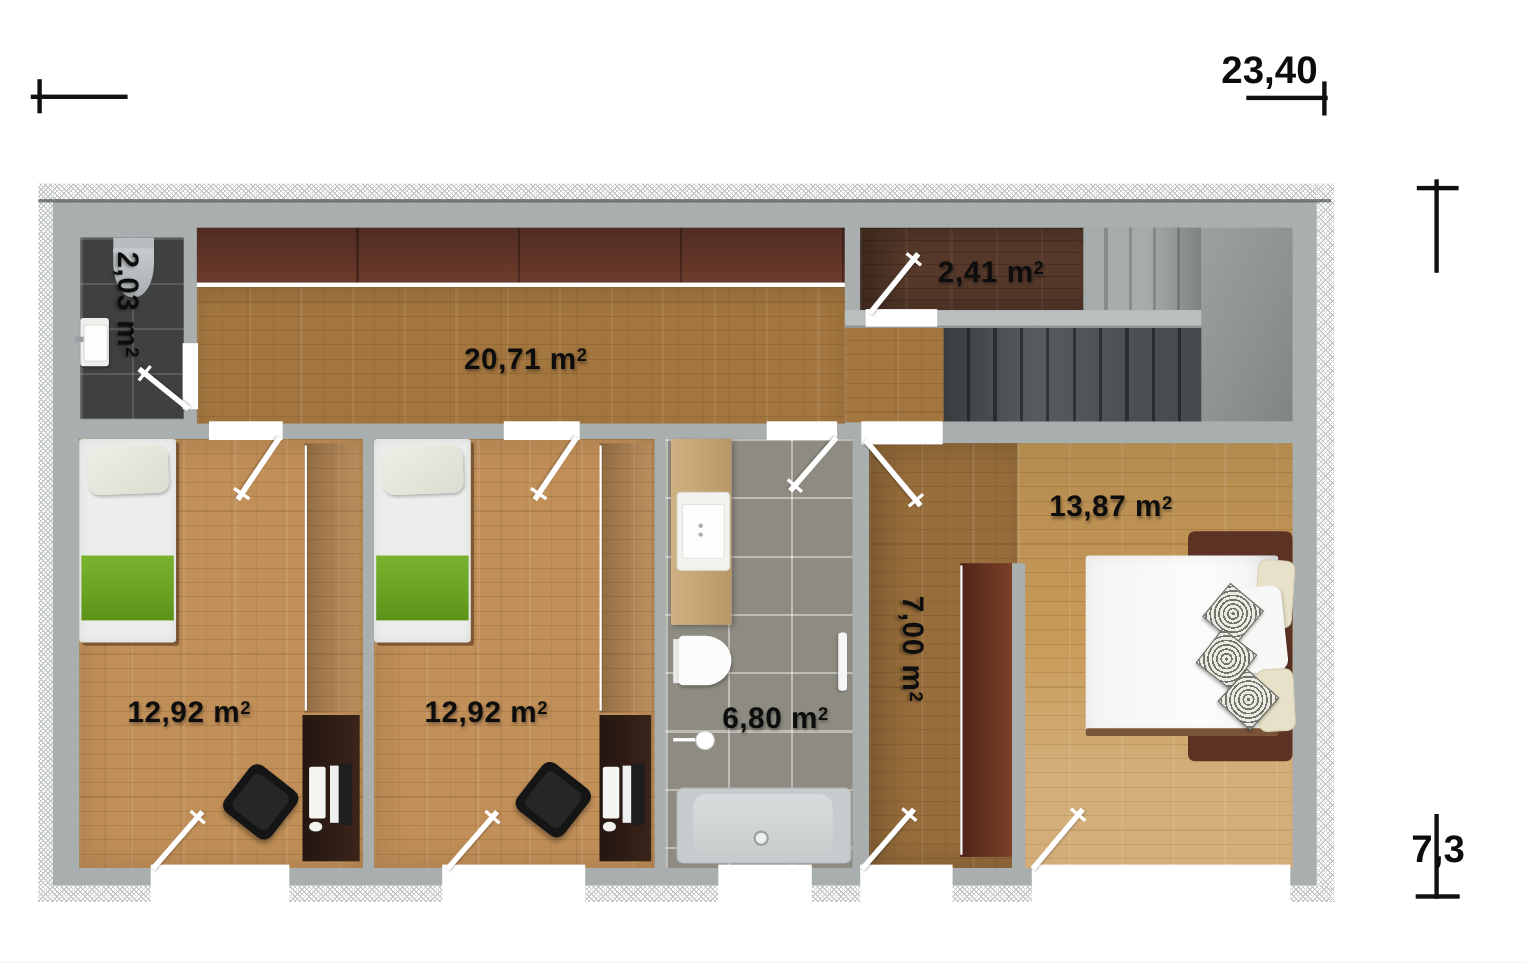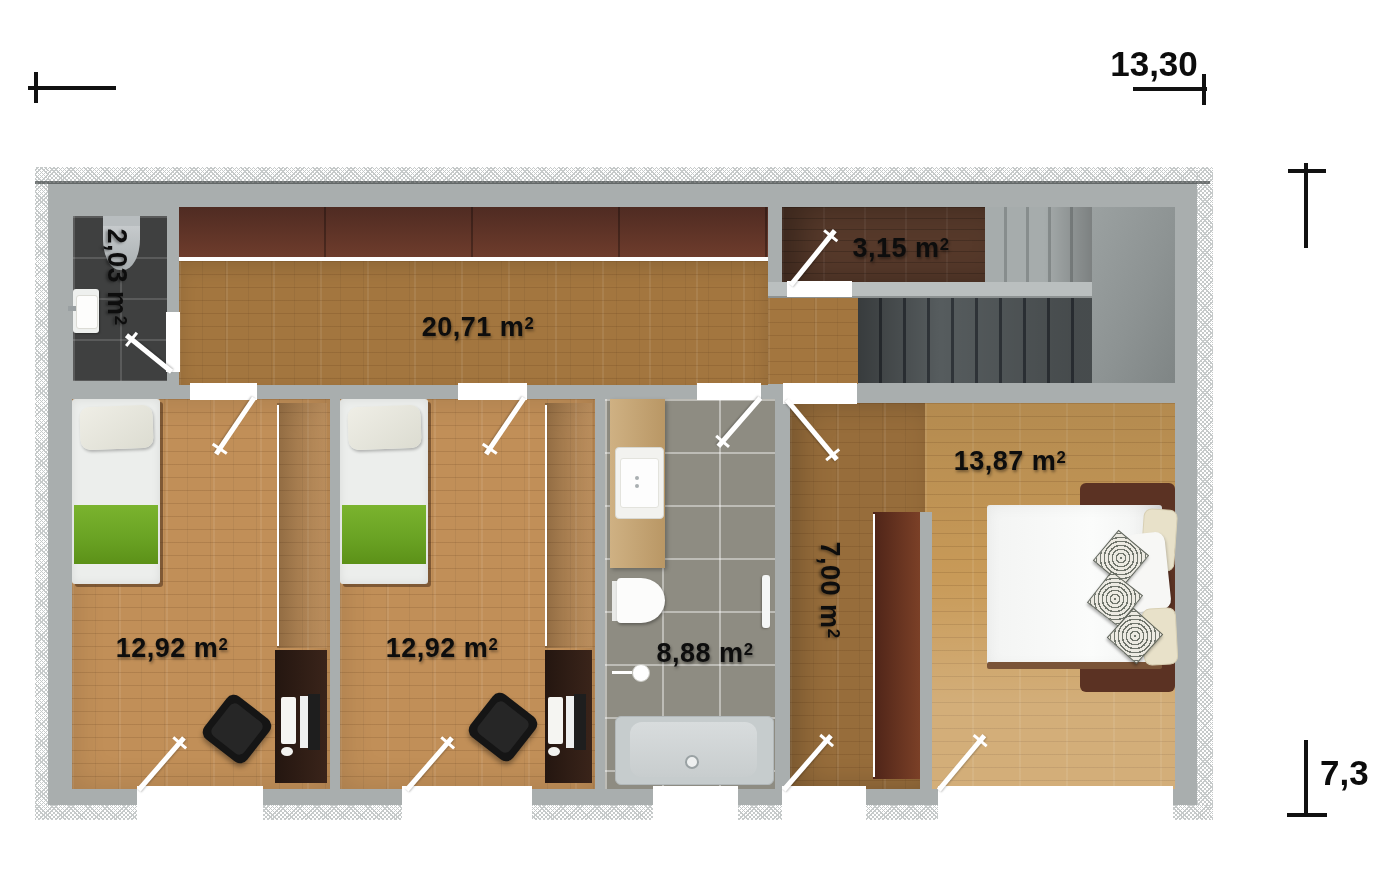--- a/index.html
+++ b/index.html
@@ -164,32 +164,32 @@
     <div class="abs leaf" style="left:722px;top:232px;width:64px;transform:rotate(131deg);"></div>
     <div class="abs leaf" style="left:751px;top:234px;width:78px;transform:rotate(50deg);"></div>
     <div class="abs leaf" style="left:755px;top:116px;width:70px;transform:rotate(-51deg);"></div>
     <div class="abs leaf" style="left:103px;top:621px;width:69px;transform:rotate(-49deg);"></div>
     <div class="abs leaf" style="left:371px;top:621px;width:69px;transform:rotate(-49deg);"></div>
     <div class="abs leaf" style="left:748px;top:621px;width:72px;transform:rotate(-49deg);"></div>
     <div class="abs leaf" style="left:903px;top:621px;width:71px;transform:rotate(-50deg);"></div>
 
     <div class="abs lbl vert" style="left:81px;top:112px;"><span>2,03 m</span><sup>2</sup></div>
     <div class="abs lbl" style="left:443px;top:162px;"><span>20,71 m</span><sup>2</sup></div>
-    <div class="abs lbl" style="left:866px;top:83px;"><span>3,15 m</span><sup>2</sup></div>
+    <div class="abs lbl" style="left:866px;top:83px;"><span>2,41 m</span><sup>2</sup></div>
     <div class="abs lbl" style="left:137px;top:483px;"><span>12,92 m</span><sup>2</sup></div>
     <div class="abs lbl" style="left:407px;top:483px;"><span>12,92 m</span><sup>2</sup></div>
-    <div class="abs lbl" style="left:670px;top:488px;"><span>8,88 m</span><sup>2</sup></div>
+    <div class="abs lbl" style="left:670px;top:488px;"><span>6,80 m</span><sup>2</sup></div>
     <div class="abs lbl vert" style="left:794px;top:425px;"><span>7,00 m</span><sup>2</sup></div>
     <div class="abs lbl" style="left:975px;top:296px;"><span>13,87 m</span><sup>2</sup></div>
   </div>
 
   <div class="abs dim" style="left:28px;top:86px;width:88px;height:4px;"></div>
   <div class="abs dim" style="left:34px;top:72px;width:4px;height:31px;"></div>
   <div class="abs dim" style="left:1133px;top:87px;width:74px;height:4px;"></div>
   <div class="abs dim" style="left:1202px;top:74px;width:4px;height:31px;"></div>
-  <div class="abs dimlbl" style="left:1098px;top:44px;width:112px;text-align:center;">13,30</div>
+  <div class="abs dimlbl" style="left:1098px;top:44px;width:112px;text-align:center;">23,40</div>
   <div class="abs dim" style="left:1304px;top:163px;width:4px;height:85px;"></div>
   <div class="abs dim" style="left:1288px;top:169px;width:38px;height:4px;"></div>
   <div class="abs dim" style="left:1304px;top:740px;width:4px;height:77px;"></div>
   <div class="abs dim" style="left:1287px;top:813px;width:40px;height:4px;"></div>
-  <div class="abs dimlbl" style="left:1320px;top:753px;">7,3</div>
+  <div class="abs dimlbl" style="left:1283px;top:753px;">7,3</div>
 
 </div>
 
 </body></html>

